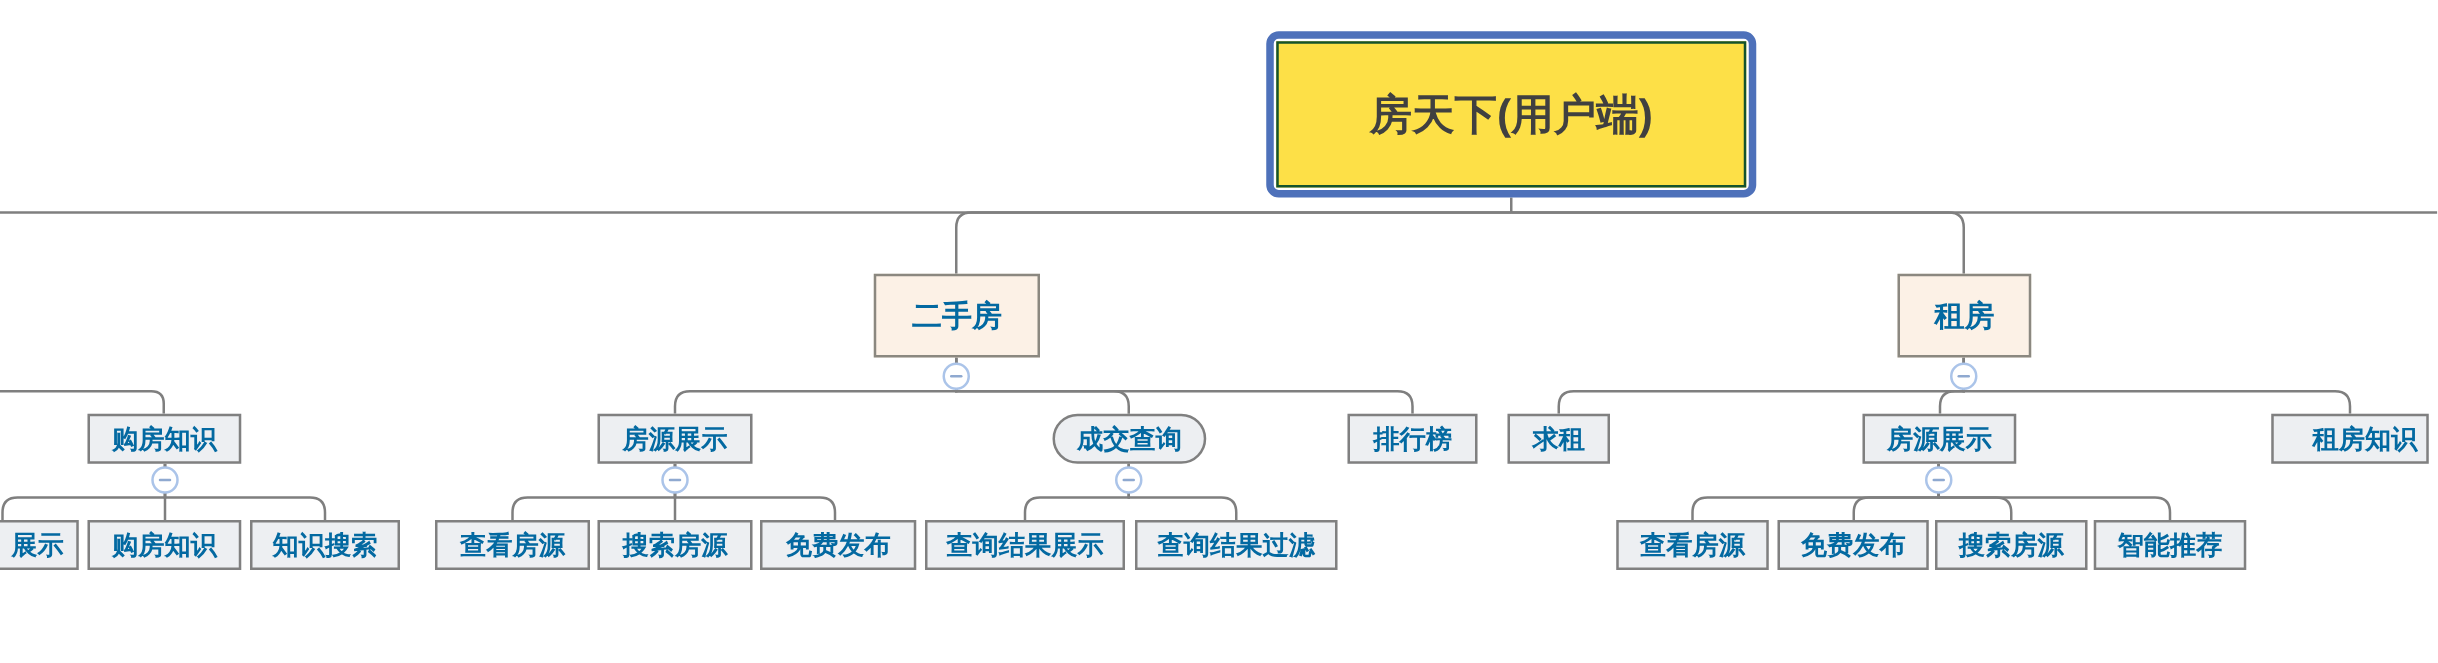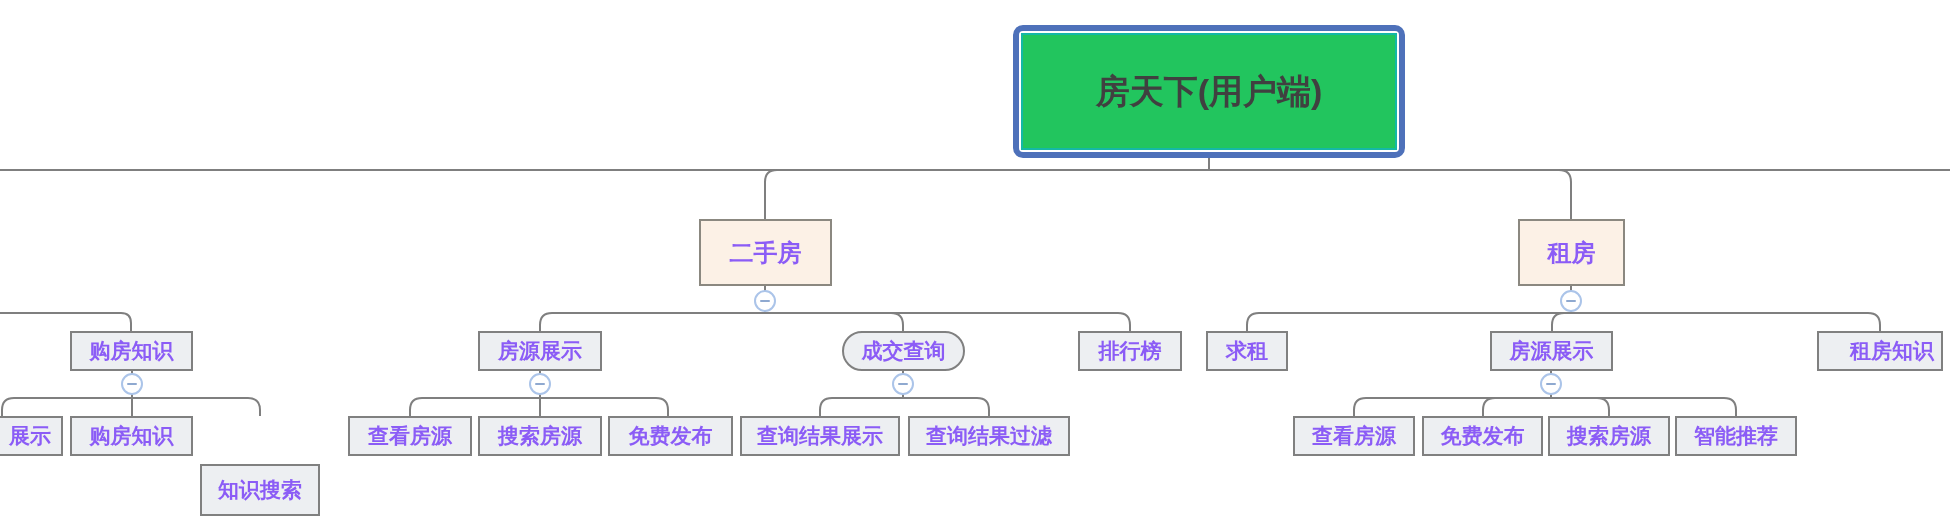--- a/index.html
+++ b/index.html
@@ -14,21 +14,21 @@
   #connector-svg { position: absolute; left: 0; top: 0; z-index: 1; }
 
   .node {
     position: absolute;
     box-sizing: border-box;
     display: flex;
     align-items: center;
     justify-content: center;
     white-space: nowrap;
     font-weight: bold;
-    color: #8b5cf6;
+    color: #0369a1;
     background: #edeff2;
     border: 2px solid #808080;
     font-size: 21px;
     z-index: 2;
   }
   .node.lvl2 {
     background: #fcf1e6;
     border-color: #8b8880;
     font-size: 24px;
   }
@@ -40,22 +40,22 @@
     border: 6px solid #4e71ba;
     border-radius: 10px;
     background: #ffffff;
     padding: 2px;
     z-index: 2;
   }
   .root-inner {
     box-sizing: border-box;
     width: 100%;
     height: 100%;
-    border: 2px solid #14b8a6;
-    background: #22c55e;
+    border: 2px solid #14532d;
+    background: #fde047;
     display: flex;
     align-items: center;
     justify-content: center;
     font-size: 34px;
     font-weight: bold;
     color: #404040;
     white-space: nowrap;
   }
 
   .collapse {
@@ -130,21 +130,21 @@
   <div class="node" style="left:70px;top:331px;width:123px;height:40px;">购房知识</div>
   <div class="node" style="left:478px;top:331px;width:124px;height:40px;">房源展示</div>
   <div class="node" style="left:842px;top:331px;width:123px;height:40px;border-radius:20px;">成交查询</div>
   <div class="node" style="left:1078px;top:331px;width:104px;height:40px;">排行榜</div>
   <div class="node" style="left:1206px;top:331px;width:82px;height:40px;">求租</div>
   <div class="node" style="left:1490px;top:331px;width:123px;height:40px;">房源展示</div>
   <div class="node" style="left:1817px;top:331px;width:126px;height:40px;padding-left:24px;">租房知识</div>
 
   <div class="node clipped" style="left:-60px;top:416px;width:123px;height:40px;">展示</div>
   <div class="node" style="left:70px;top:416px;width:123px;height:40px;">购房知识</div>
-  <div class="node" style="left:200px;top:416px;width:120px;height:52px;margin-top:48px;">知识搜索</div>
+  <div class="node" style="left:200px;top:416px;width:120px;height:40px;">知识搜索</div>
   <div class="node" style="left:348px;top:416px;width:124px;height:40px;">查看房源</div>
   <div class="node" style="left:478px;top:416px;width:124px;height:40px;">搜索房源</div>
   <div class="node" style="left:608px;top:416px;width:125px;height:40px;">免费发布</div>
   <div class="node" style="left:740px;top:416px;width:160px;height:40px;">查询结果展示</div>
   <div class="node" style="left:908px;top:416px;width:162px;height:40px;">查询结果过滤</div>
   <div class="node" style="left:1293px;top:416px;width:122px;height:40px;">查看房源</div>
   <div class="node" style="left:1422px;top:416px;width:121px;height:40px;">免费发布</div>
   <div class="node" style="left:1548px;top:416px;width:122px;height:40px;">搜索房源</div>
   <div class="node" style="left:1675px;top:416px;width:122px;height:40px;">智能推荐</div>
 

